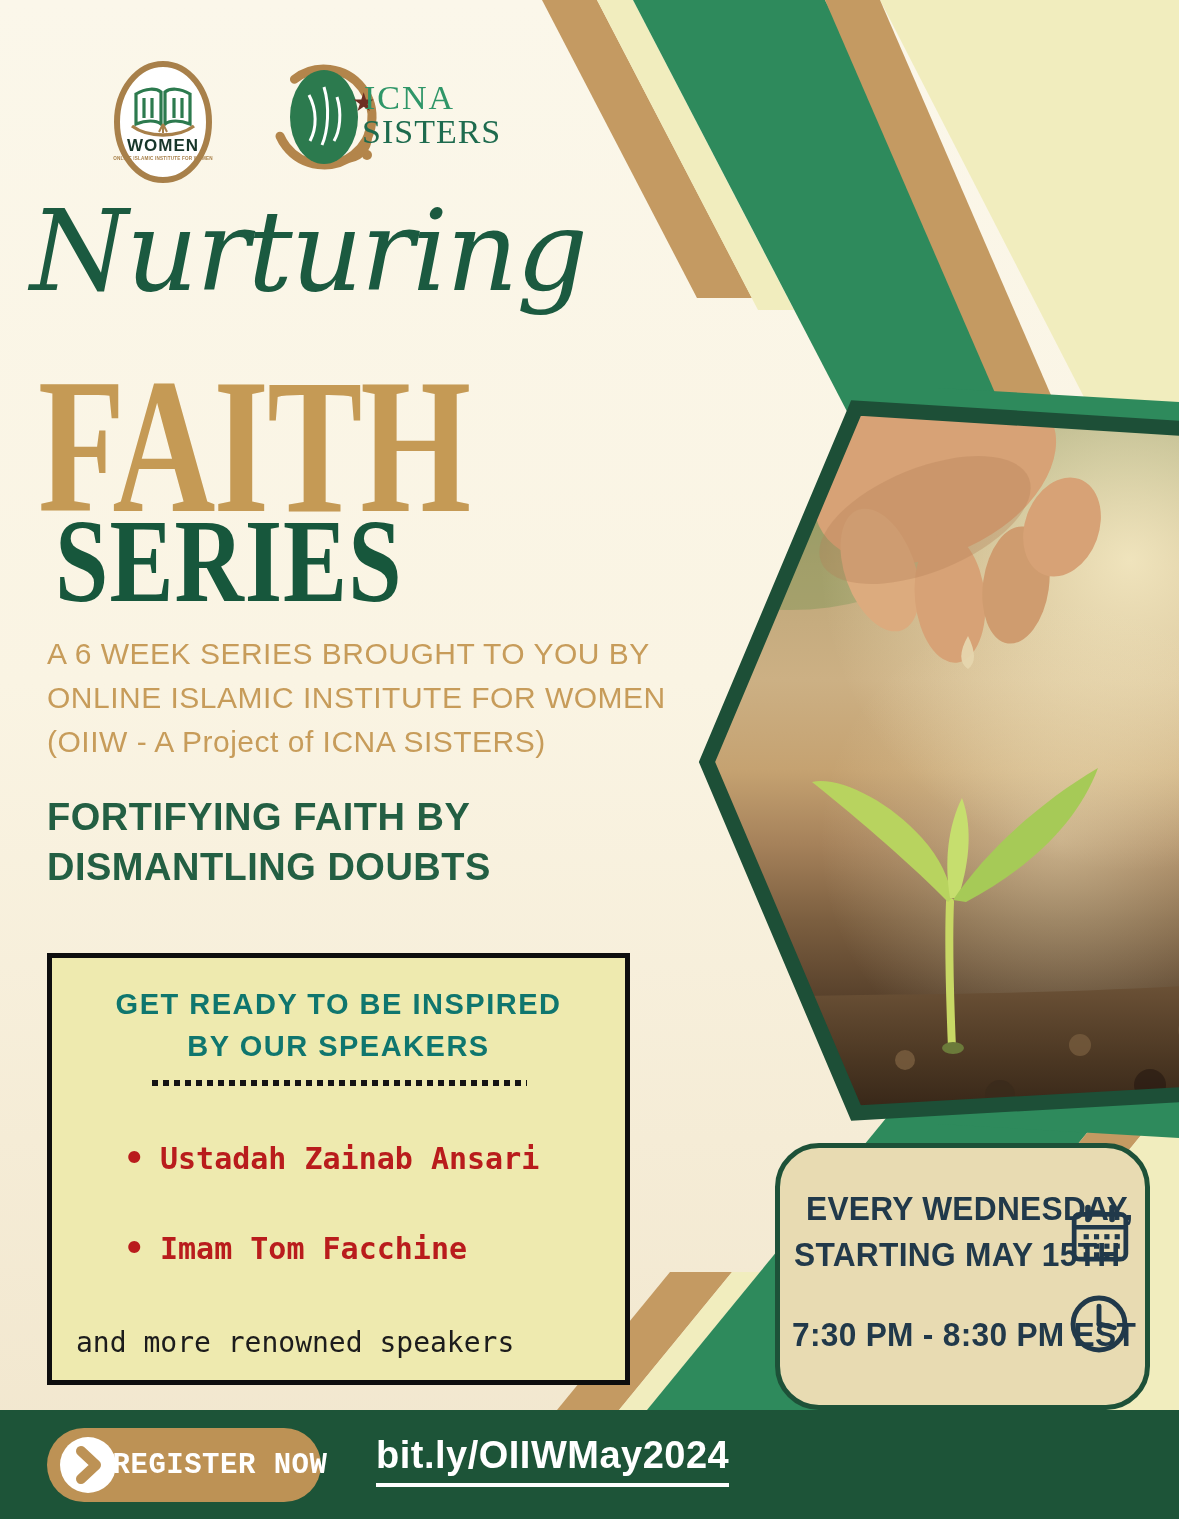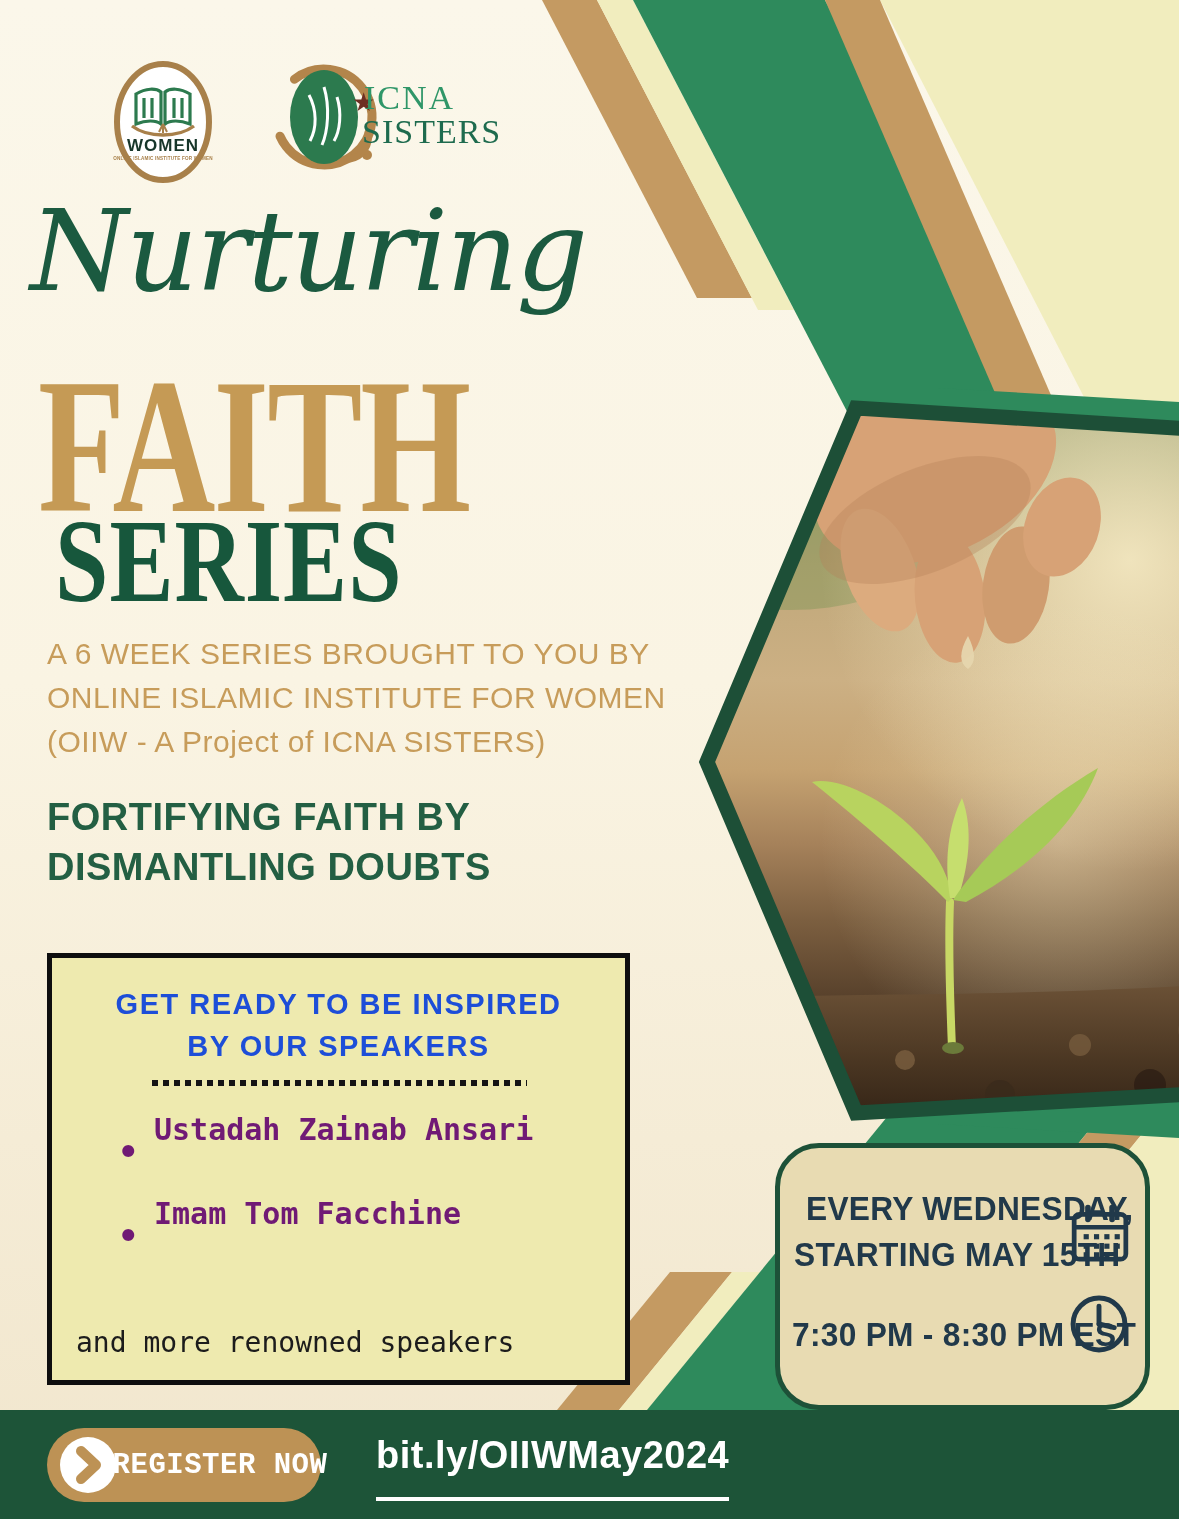--- a/index.html
+++ b/index.html
@@ -36,28 +36,28 @@
 
   .intro{left:47px;top:632px;color:#c79c5a;font-size:30px;line-height:44px;
     letter-spacing:.5px;white-space:nowrap;}
   .tagline{left:47px;top:792px;color:#235f43;font-weight:bold;font-size:38px;
     line-height:50px;letter-spacing:.5px;white-space:nowrap;}
 
   
   .speakers-box{left:47px;top:953px;width:573px;height:422px;background:#eeeaaf;
     border:5px solid #0e0e0e;}
   .sp-head{position:absolute;left:0;width:100%;text-align:center;font-weight:bold;
-    font-size:29px;letter-spacing:1.5px;color:#1d4ed8;white-space:nowrap;}
+    font-size:29px;letter-spacing:1.5px;color:#0f766e;white-space:nowrap;}
   .sp-h1{top:30px;} .sp-h2{top:72px;}
   .sp-divider{position:absolute;left:100px;top:122px;width:375px;height:6px;
     background:repeating-linear-gradient(90deg,#151515 0 6px,transparent 6px 11px);}
   .sp-list{position:absolute;left:62px;top:150px;margin:0;padding:0;list-style:none;}
-  .sp-item{position:relative;margin:4px;padding:0 0 0 36px;height:80px;
-    font-family:"DejaVu Sans Mono",monospace;font-weight:bold;font-size:30px;color:#701a75;
-    display:flex;white-space:nowrap;}
+  .sp-item{position:relative;margin:10px;padding:0 0 0 36px;height:80px;
+    font-family:"DejaVu Sans Mono",monospace;font-weight:bold;font-size:30px;color:#b91c1c;
+    display:flex;align-items:center;white-space:nowrap;}
   .sp-item::before{content:"•";position:absolute;left:0;top:50%;transform:translateY(-50%);
     font-size:34px;}
   .sp-note{position:absolute;left:24px;top:356px;font-family:"DejaVu Sans Mono",monospace;
     font-size:28px;color:#1c1c1c;white-space:nowrap;margin-top:12px;}
 
   
   .schedule-box{left:775px;top:1143px;width:365px;height:257px;background:#e8dbb2;
     border:5px solid #1d5138;border-radius:44px;}
   .sch-line{position:absolute;color:#21394a;font-weight:bold;font-size:33px;
     letter-spacing:.3px;white-space:nowrap;transform:scaleX(.96);transform-origin:left;}
@@ -68,21 +68,21 @@
   
   .footer-bar{left:0;top:1410px;width:1179px;height:109px;background:#1d5438;}
   .register-btn{position:absolute;left:47px;top:18px;width:274px;height:74px;
     background:#bd9255;border-radius:37px;cursor:pointer;}
   .btn-circle{position:absolute;left:13px;top:9px;width:56px;height:56px;background:#fff;
     border-radius:50%;}
   .btn-label{position:absolute;left:80px;top:0;height:74px;width:186px;display:flex;
     align-items:center;justify-content:center;color:#fff;font-weight:bold;font-size:29px;
     letter-spacing:.5px;white-space:nowrap;font-family:Liberation Mono, monospace;}
   .footer-link{position:absolute;left:376px;top:24px;color:#fff;font-weight:bold;
-    font-size:38px;letter-spacing:.5px;border-bottom:4px solid #fff;padding-bottom:20px;
+    font-size:38px;letter-spacing:.5px;border-bottom:4px solid #fff;padding-bottom:6px;
     cursor:pointer;white-space:nowrap;}
 </style>
 </head>
 <body>
 
 <div class="poster">
 
   <svg class="bg-art" width="1179" height="1519" viewBox="0 0 1179 1519">
     <defs>
       <linearGradient id="gPhoto" x1="0" y1="380" x2="0" y2="1130" gradientUnits="userSpaceOnUse">

